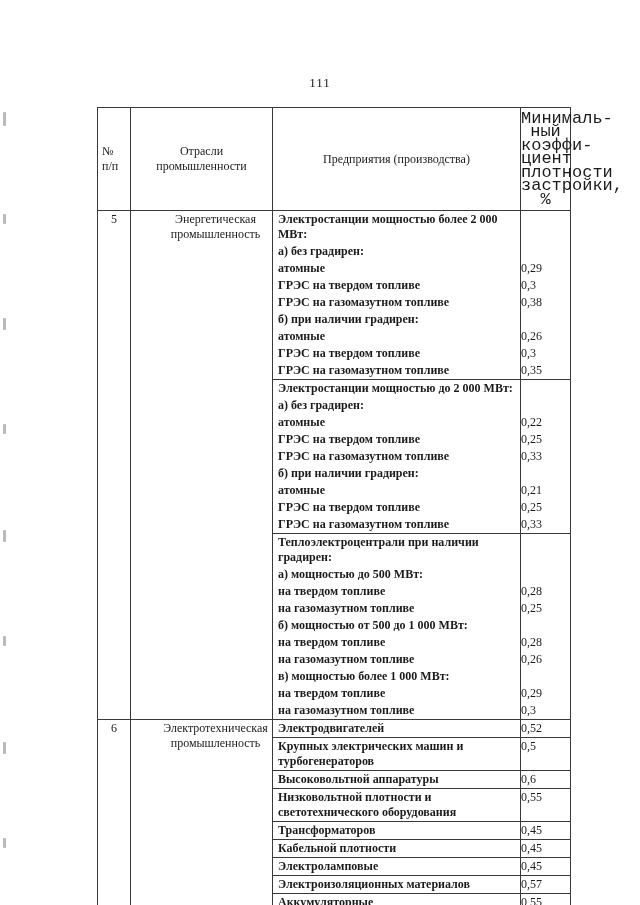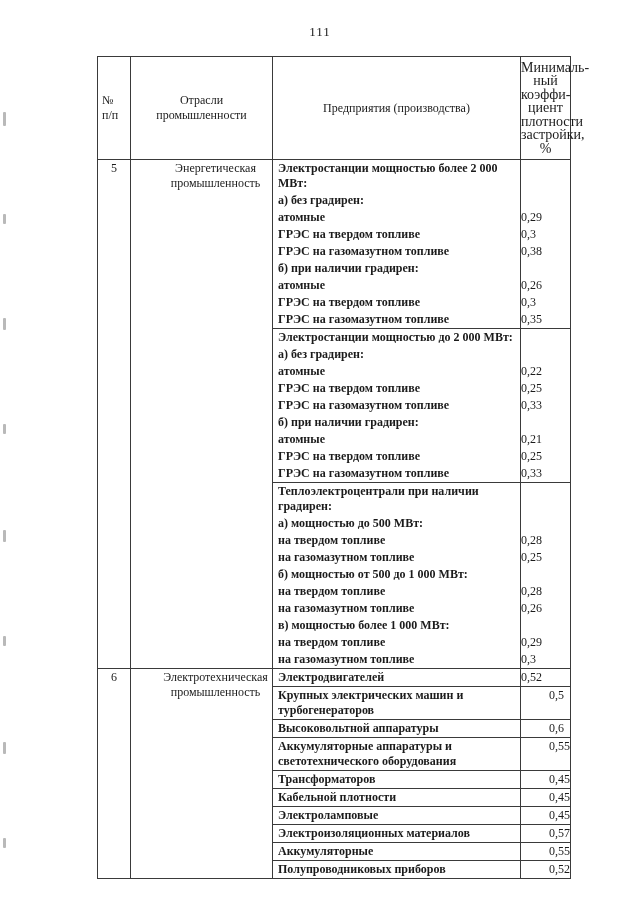--- a/index.html
+++ b/index.html
@@ -10,23 +10,24 @@
   body {
     width: 640px;
     height: 905px;
     position: relative;
     overflow: hidden;
     font-family: "Liberation Serif", "DejaVu Serif", serif;
     color: #1b1b1b;
   }
   .page-number {
     text-align: center;
-    padding-top: 24px;
+    padding-top: 42px;
     font-size: 13px;
     letter-spacing: 1px;
+    margin-top: 33px;
   }
   table.doc-table {
     border-collapse: collapse;
     table-layout: fixed;
     width: 473px;
     margin: 16px 0 0 97px;
     border: 1px solid #3a3a3a;
     font-size: 12px;
     line-height: 15px;
   }
@@ -51,26 +52,27 @@
   th.h-industry {
     text-align: center;
     white-space: pre-line;
   }
   th.h-enterprise {
     text-align: center;
   }
   th.h-density {
     text-align: center;
     white-space: pre-line;
-    font-size: 14px;
+    font-size: 17px;
     line-height: 13.5px;
+    font-family: Liberation Mono, monospace;
   }
 
   tr.section-start { border-top: 1px solid #3a3a3a; }
-  td.block-start { border-top: 1px solid #3a3a3a; padding-left: 28px; }
+  td.block-start { border-top: 1px solid #3a3a3a; }
 
   td.num {
     text-align: center;
     vertical-align: top;
     padding-top: 1px;
   }
   td.industry {
     text-align: center;
     vertical-align: top;
     white-space: pre-line;
@@ -270,21 +272,21 @@
       </tr>
       <tr>
         <td class="enterprise block-start">Крупных электрических машин и турбогенераторов</td>
         <td class="value block-start">0,5</td>
       </tr>
       <tr>
         <td class="enterprise block-start">Высоковольтной аппаратуры</td>
         <td class="value block-start">0,6</td>
       </tr>
       <tr>
-        <td class="enterprise block-start">Аккумуляторные аппаратуры и светотехнического оборудования</td>
+        <td class="enterprise block-start">Низковольтной плотности и светотехнического оборудования</td>
         <td class="value block-start">0,55</td>
       </tr>
       <tr>
         <td class="enterprise block-start">Трансформаторов</td>
         <td class="value block-start">0,45</td>
       </tr>
       <tr>
         <td class="enterprise block-start">Кабельной плотности</td>
         <td class="value block-start">0,45</td>
       </tr>

